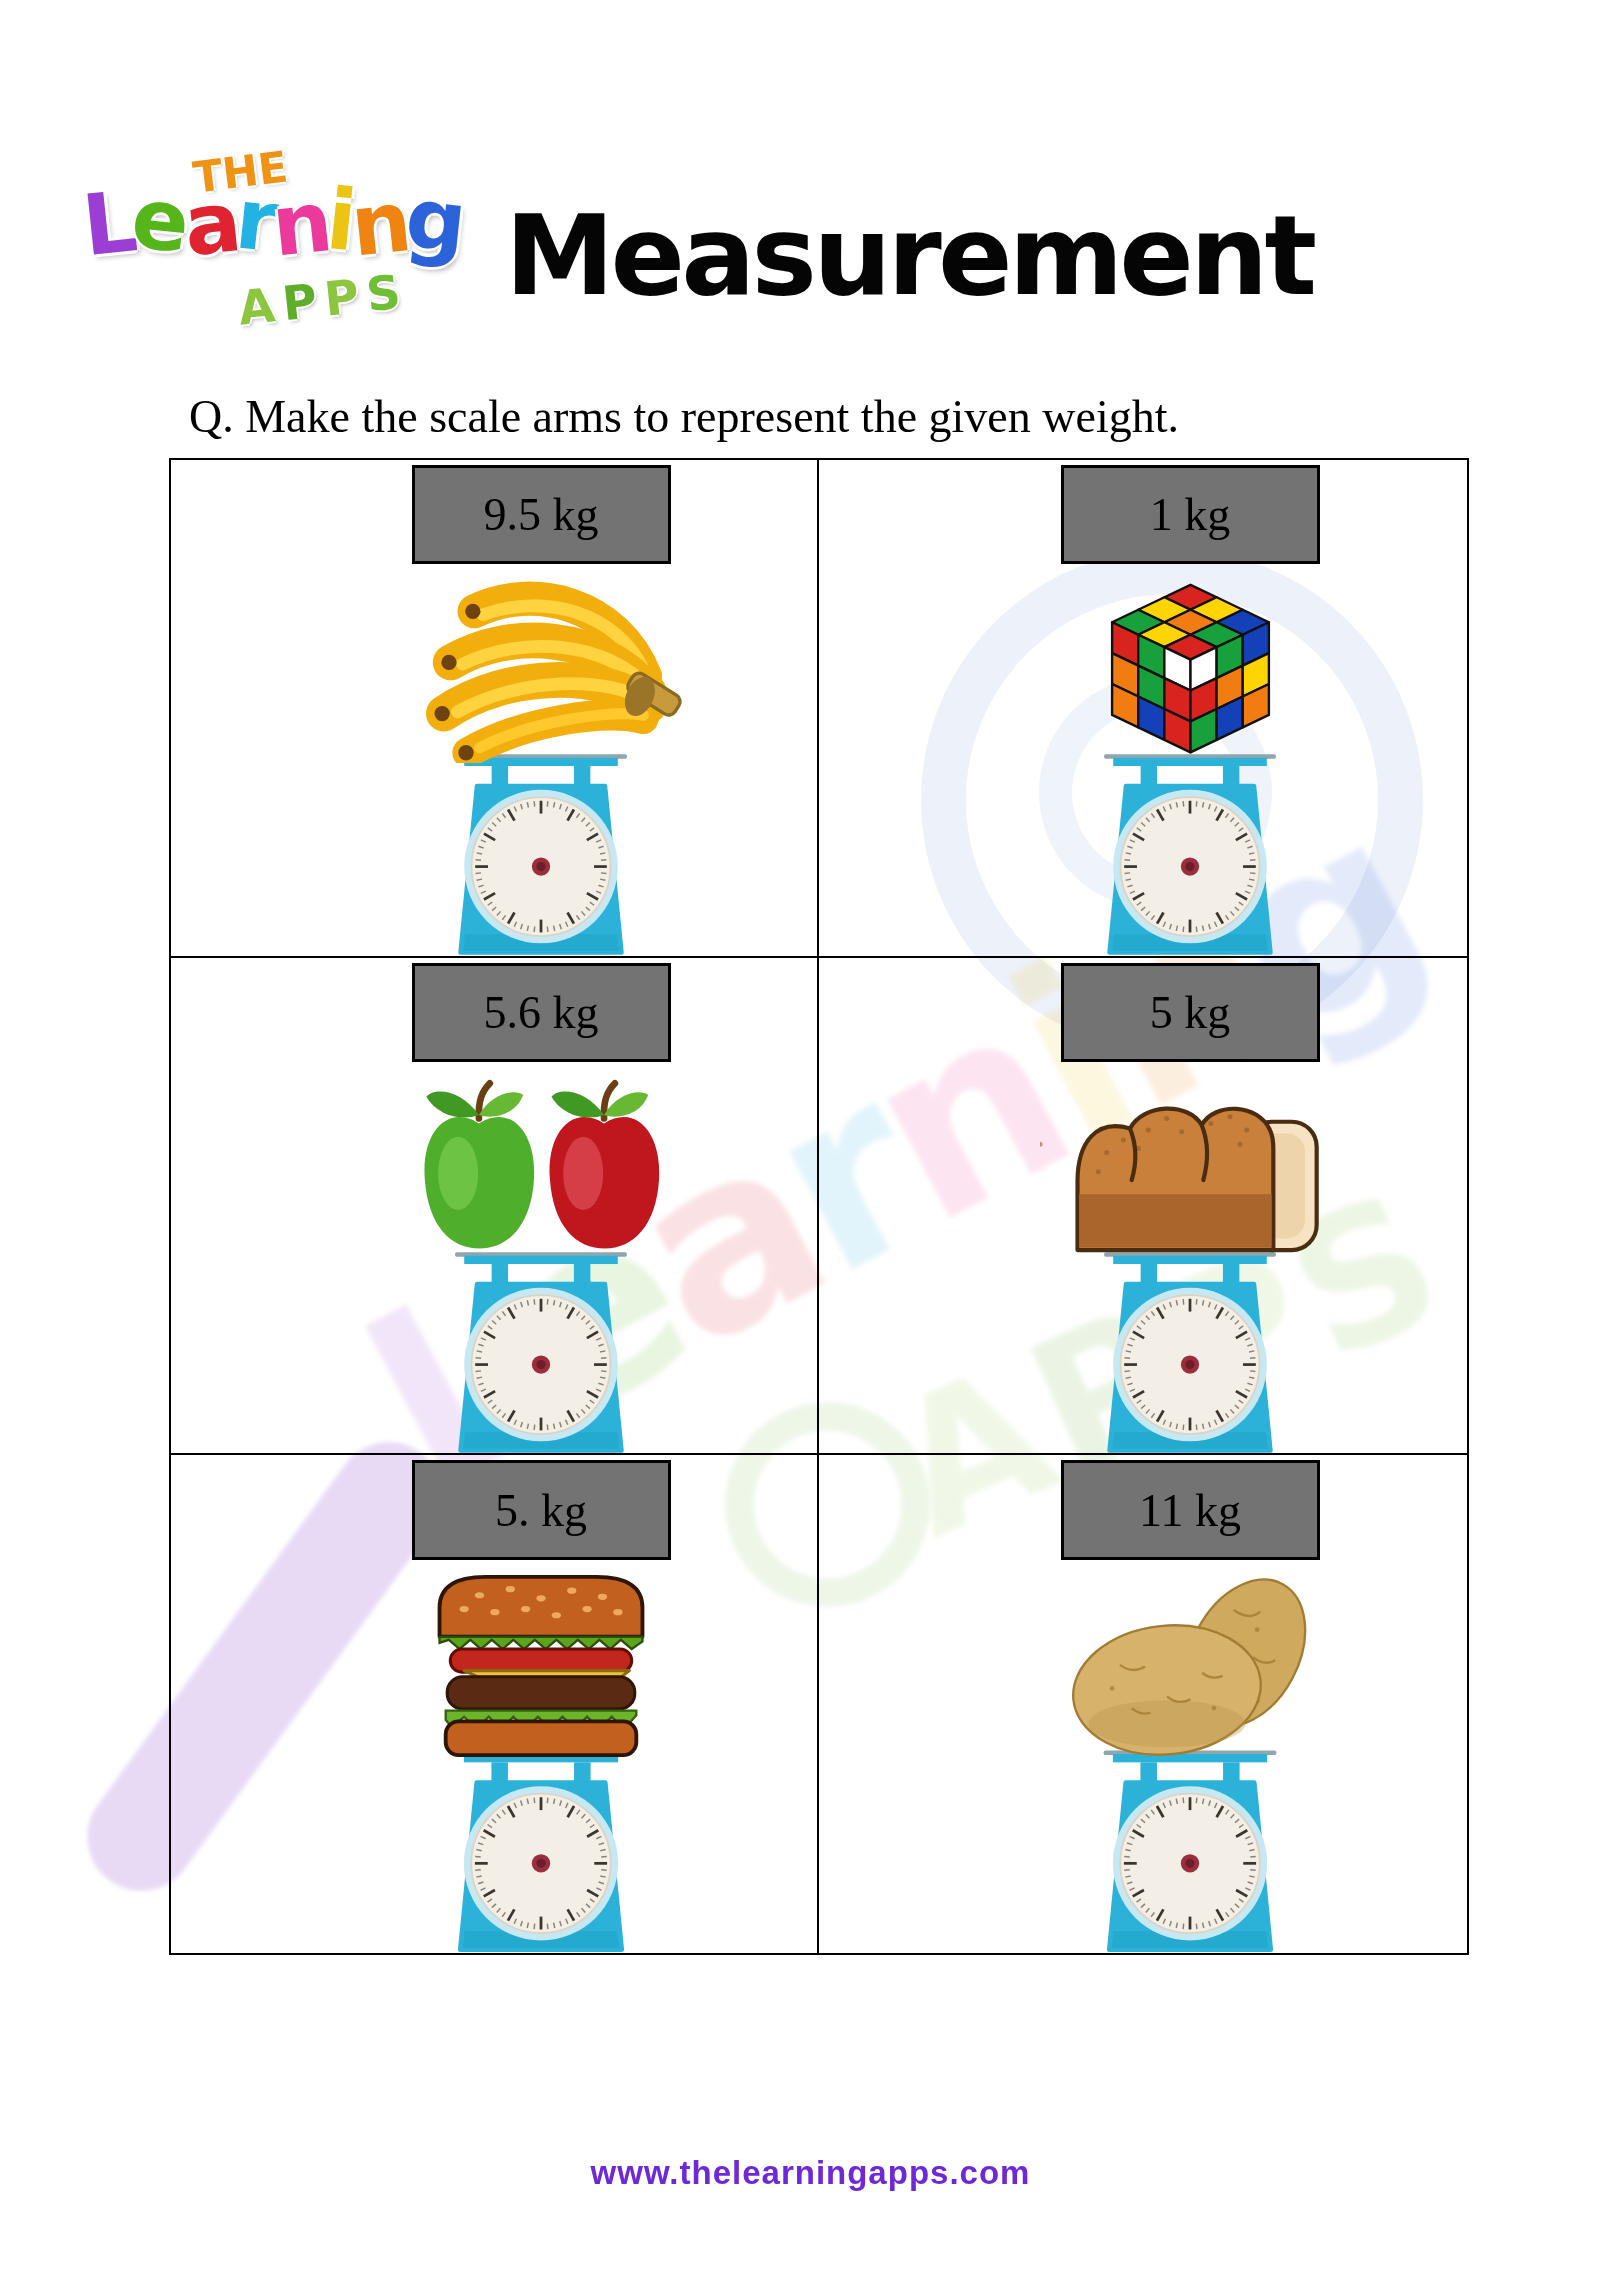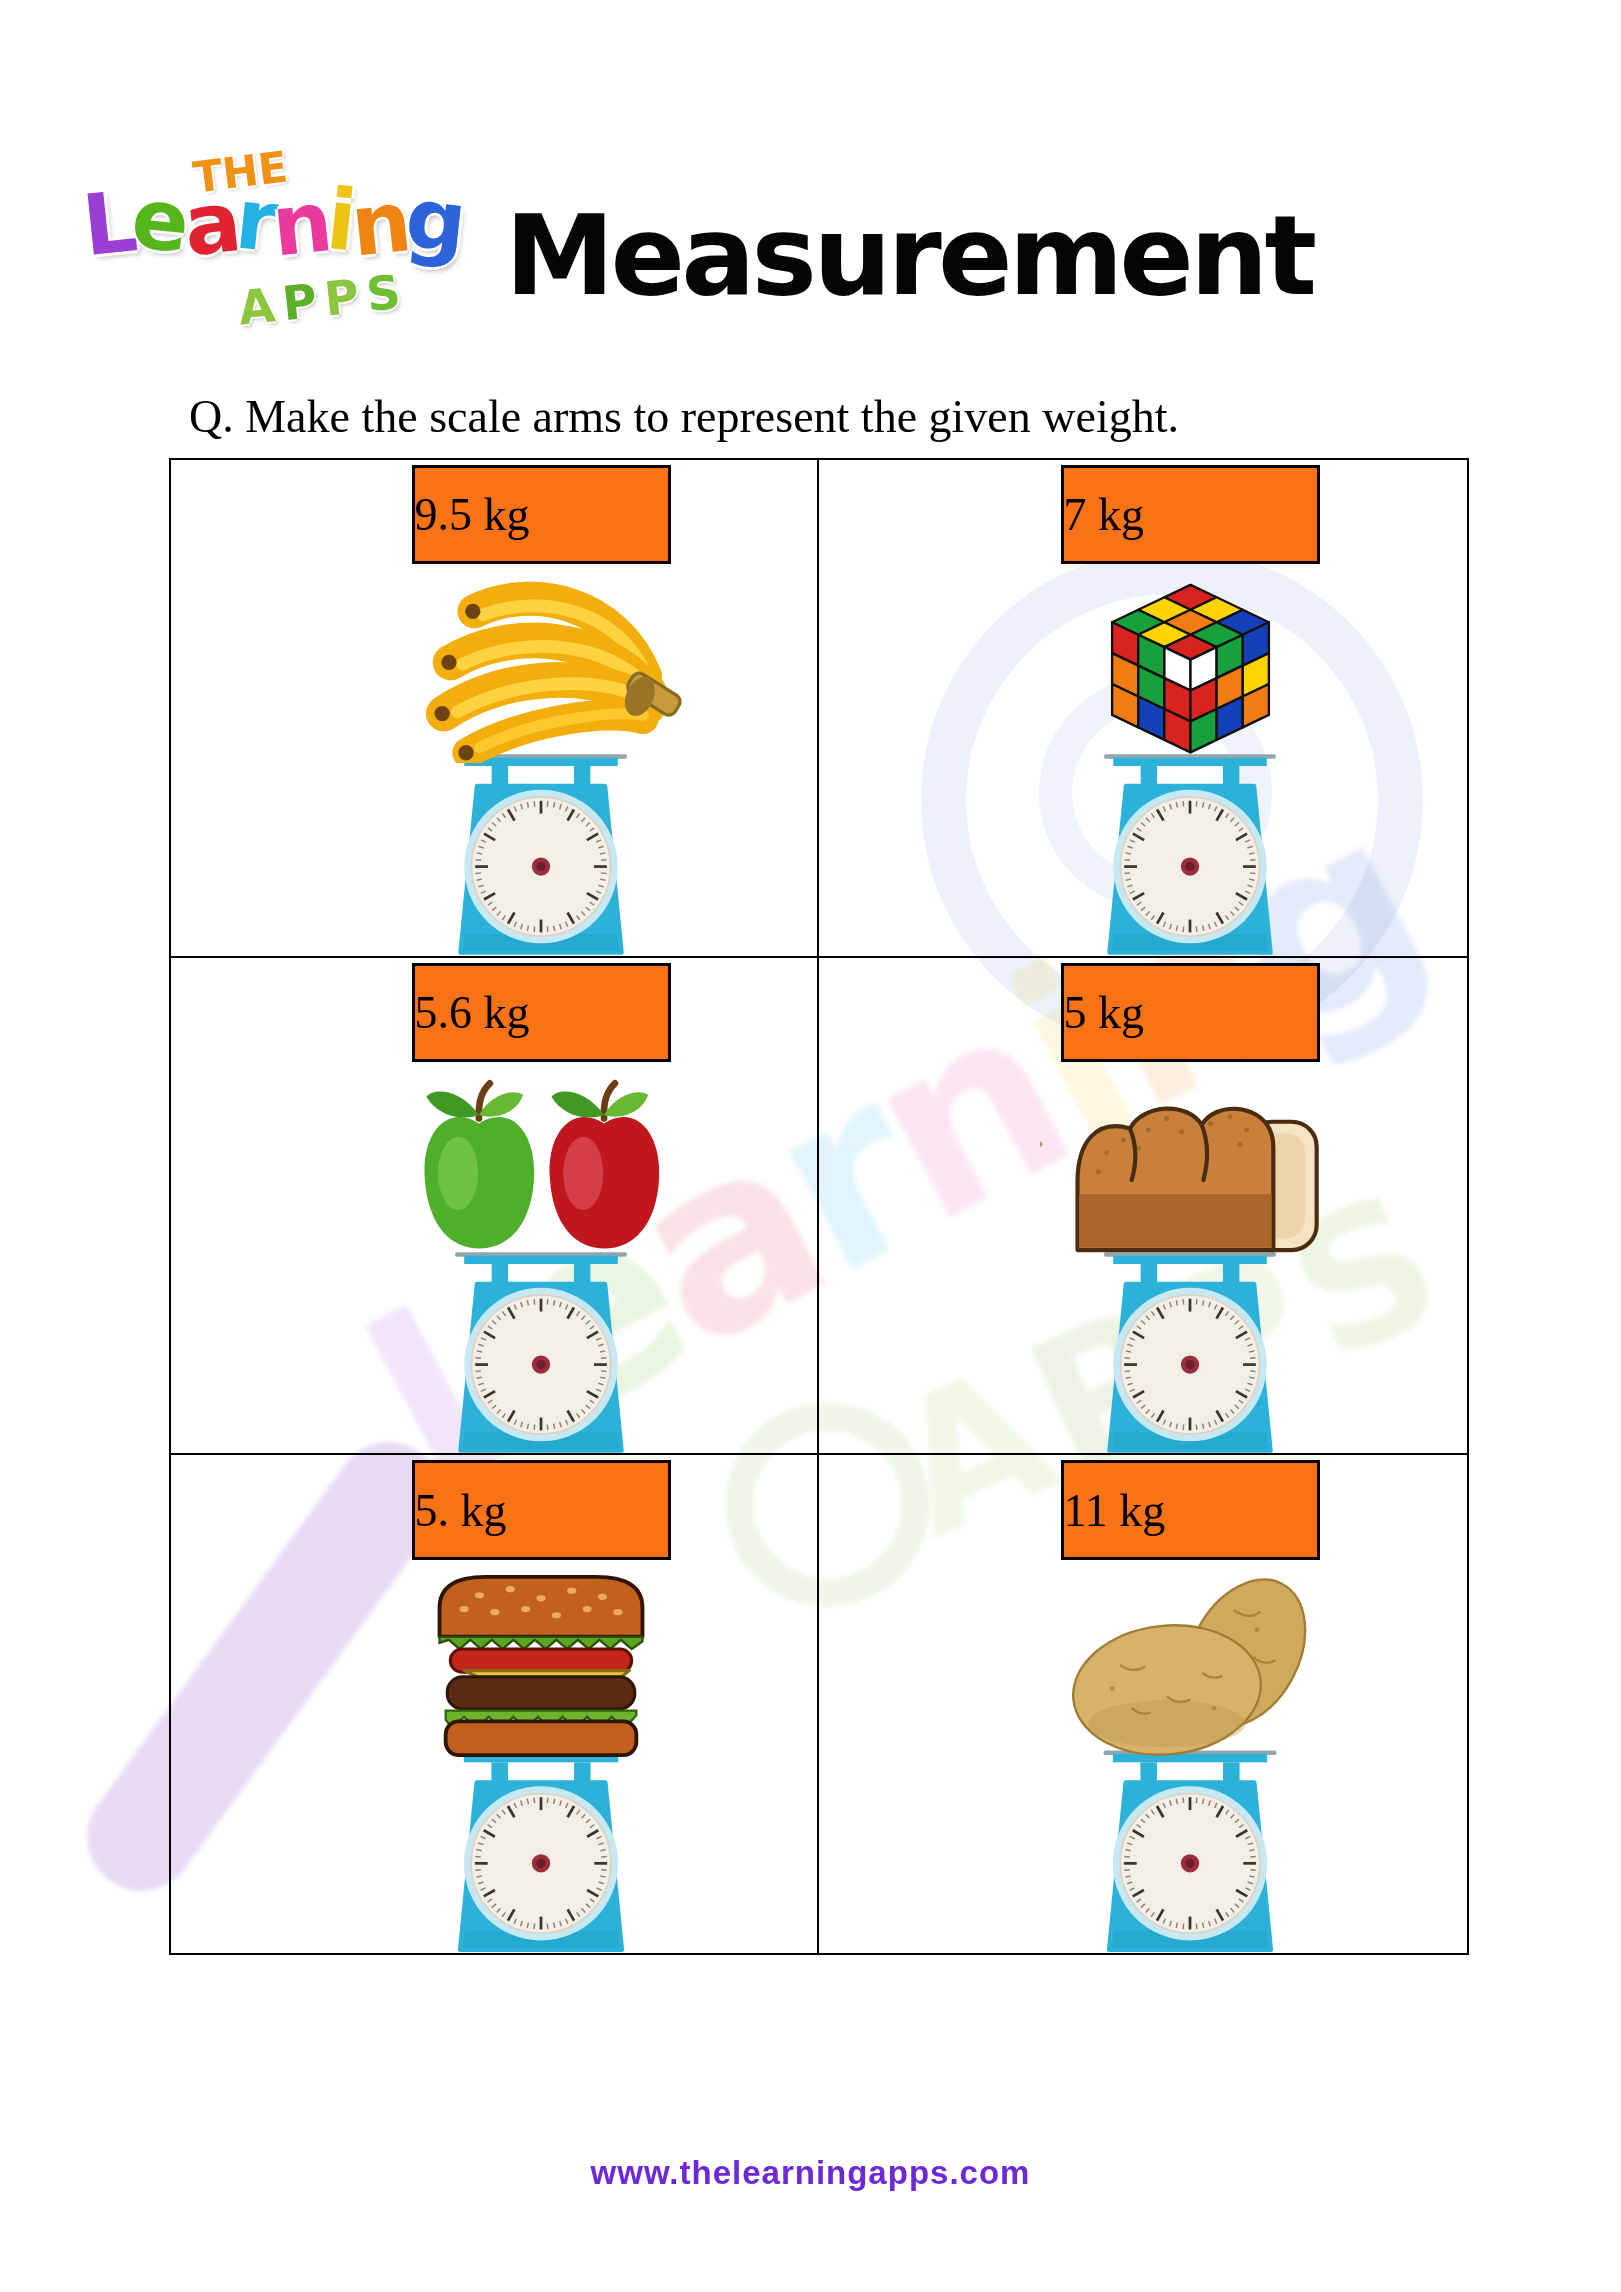--- a/index.html
+++ b/index.html
@@ -37,22 +37,22 @@
 
   
   .sheet-table{position:absolute;left:169px;top:458px;width:1300px;height:1497px;z-index:1;
                display:grid;grid-template-columns:1fr 1fr;grid-template-rows:1fr 1fr 1fr;
                border:2.9px solid #000;box-sizing:border-box;}
   .cell{border-right:2.9px solid #000;border-bottom:2.9px solid #000;box-sizing:border-box;
         overflow:hidden;display:flex;justify-content:center;}
   .cell:nth-child(2n){border-right:none;}
   .cell:nth-last-child(-n+2){border-bottom:none;}
   .cell-inner{display:flex;flex-direction:column;align-items:center;padding-top:4.9px;transform:translateX(47px);}
-  .weight-box{width:253px;height:94px;border:3.9px solid #000;background:#f97316;z-index:3;
-              display:flex;align-items:center;}
+  .weight-box{width:253px;height:94px;border:3.9px solid #000;background:#737373;z-index:3;
+              display:flex;align-items:center;justify-content:center;}
   .weight-text{font-size:46px;color:#000;}
   .item{margin-top:2.9px;z-index:2;line-height:0;}
   .scale-svg{margin-top:-17.6px;z-index:1;}
 
   
   .footer{position:absolute;left:0;top:2154px;width:100%;text-align:center;z-index:2;
           font-family:"Liberation Sans","DejaVu Sans",sans-serif;font-weight:bold;
           font-size:33px;letter-spacing:1px;color:#6d28d9;}
 </style>
 </head>
@@ -185,21 +185,21 @@
         </div>
         <svg class="scale-svg" viewBox="0 0 220 230" width="202" height="212">
             <use href="#scale-art"></use>
           </svg>
       </div>
     </div>
 
     <div class="cell">
       <div class="cell-inner">
         <div class="weight-box">
-          <span class="weight-text">7 kg</span>
+          <span class="weight-text">1 kg</span>
         </div>
         <div class="item">
           <svg viewBox="0 0 290 330" width="173" height="196">
             <g stroke="#101010" stroke-width="4" stroke-linejoin="round">
               <polygon points="145,30 189,51 145,72 101,51" fill="#d8231f"></polygon>
               <polygon points="189,51 233,72 189,93 145,72" fill="#ffd400"></polygon>
               <polygon points="233,72 277,93 233,114 189,93" fill="#1440b8"></polygon>
               <polygon points="101,51 145,72 101,93 57,72" fill="#ffd400"></polygon>
               <polygon points="145,72 189,93 145,114 101,93" fill="#f07c12"></polygon>
               <polygon points="189,93 233,114 189,135 145,114" fill="#18a03c"></polygon>

